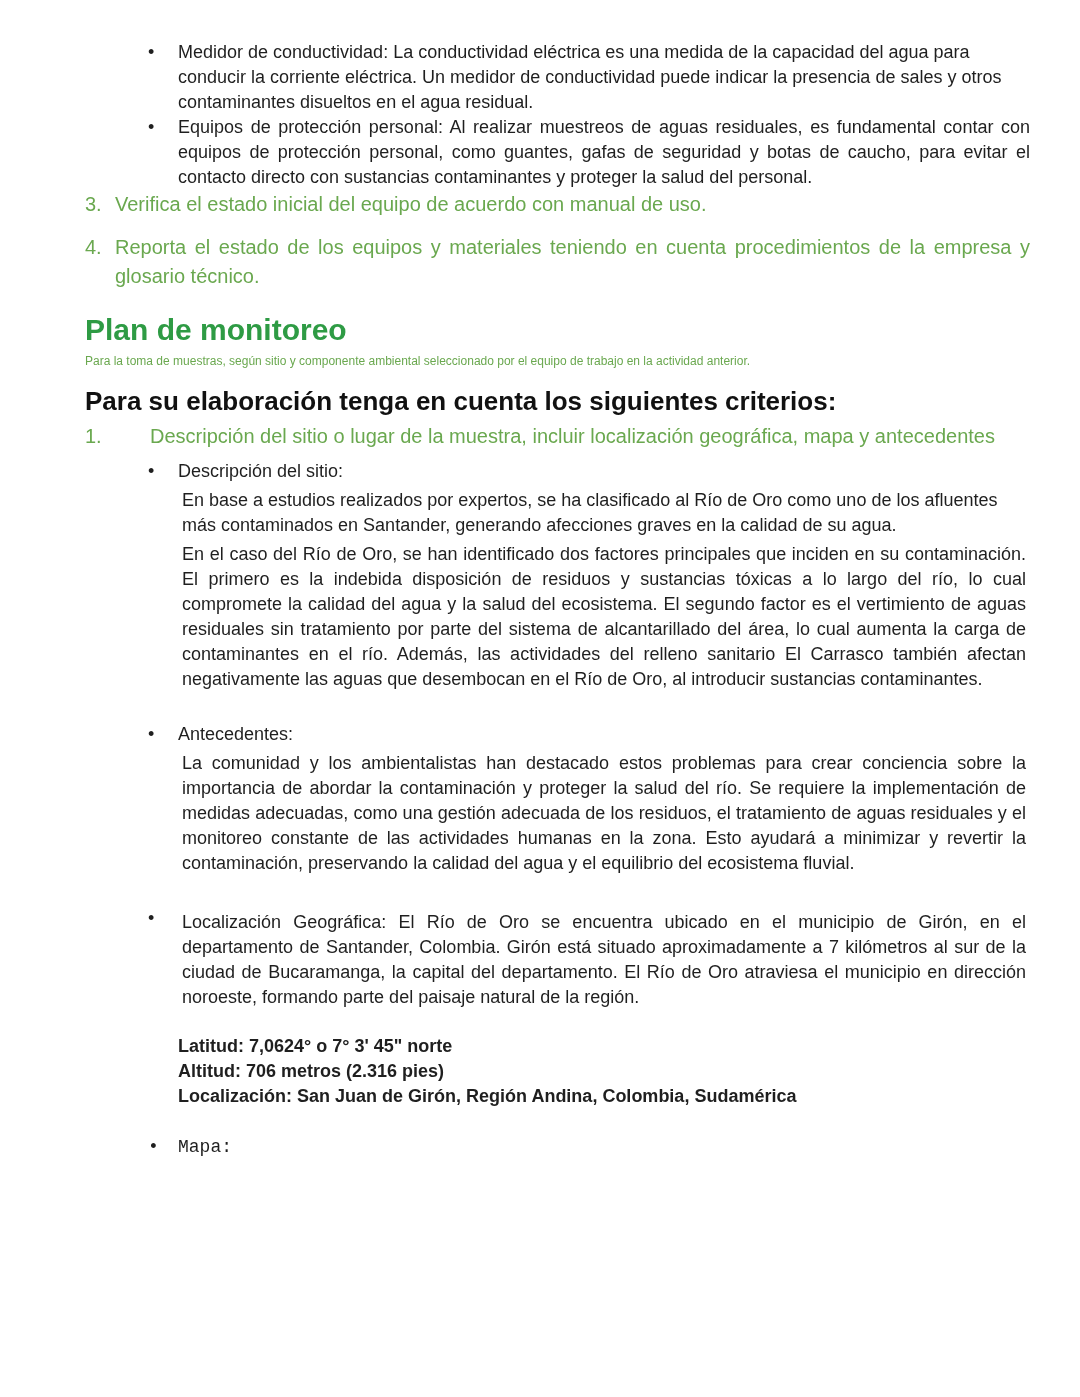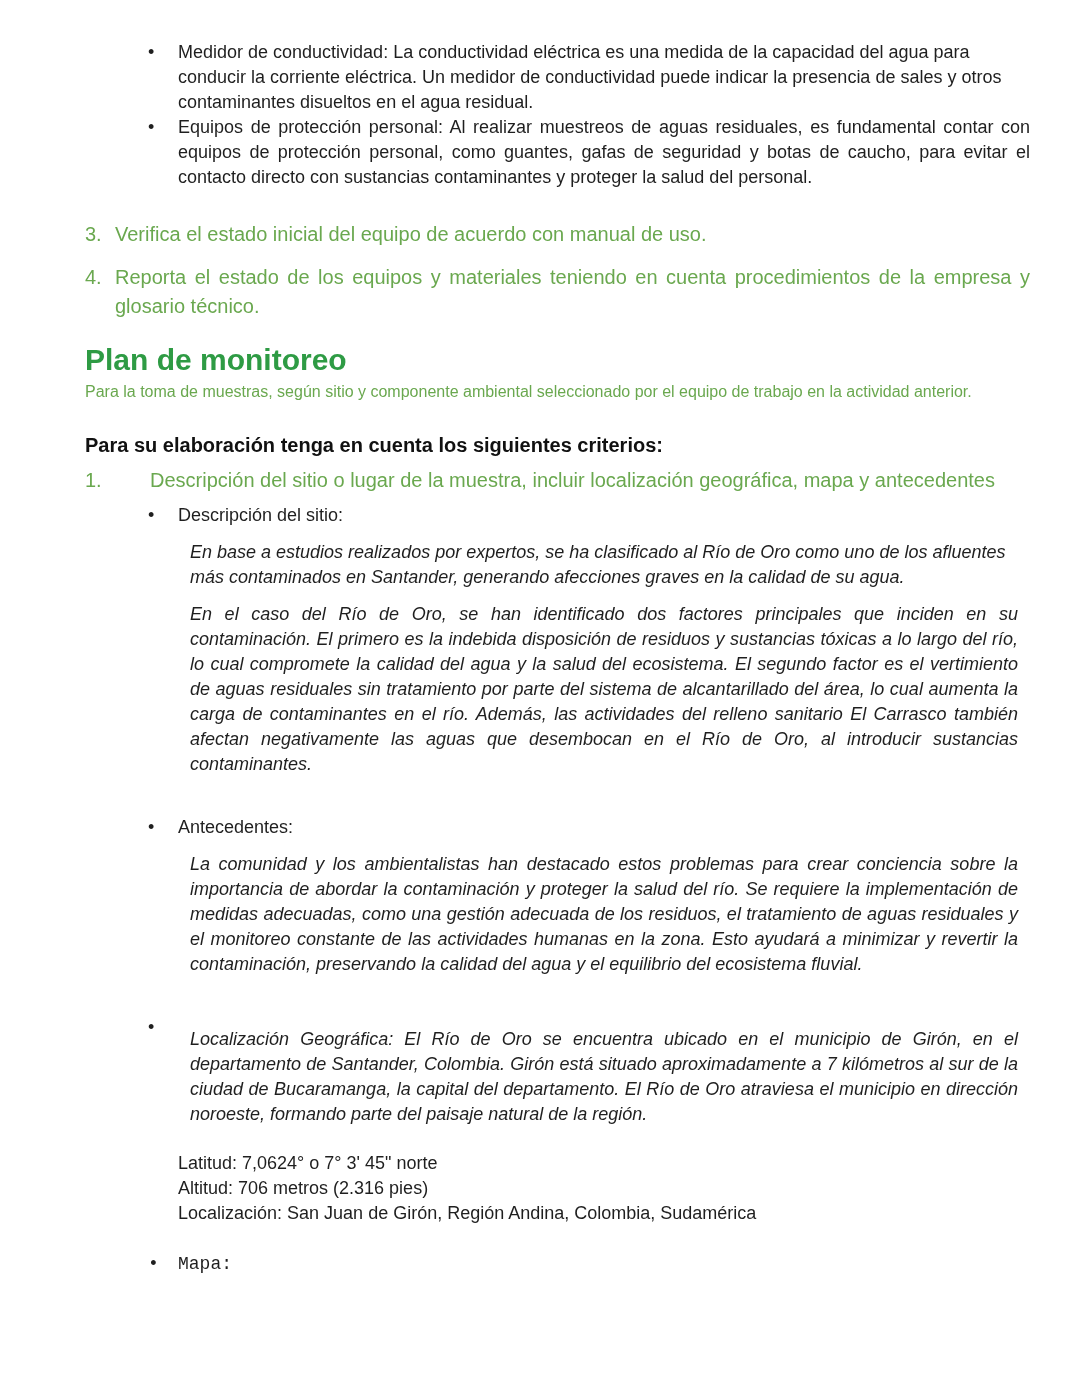--- a/index.html
+++ b/index.html
@@ -19,21 +19,21 @@
   
   .bullet-row { display: flex; margin-left: 63px; }
   .bullet-row::before {
     content: "•";
     flex: 0 0 30px;
     font-size: 18px;
     line-height: 25px;
     color: #1f1f1f;
   }
   .bullet-content { flex: 1; min-width: 0; }
-  .top-bullets { margin-bottom: 30px; }
+  .top-bullets { }
   .top-bullets .bullet-row { margin-bottom: 0; }
   .justify { text-align: justify; }
 
   
   .step {
     display: flex;
     color: #6aa84f;
     font-size: 20px;
     line-height: 29px;
     margin-bottom: 14px;
@@ -46,38 +46,38 @@
   
   .section-title {
     color: #2e9b44;
     font-size: 30px;
     line-height: 30px;
     font-weight: 700;
     margin: 0 0 2px 0;
   }
   .section-intro {
     color: #6aa84f;
-    font-size: 16px;
+    font-size: 12px;
     line-height: 29px;
-    margin: 0 0 26px 0;
+    margin: 0 0 12px 0;
   }
   .criteria-heading {
     color: #111111;
     font-weight: 700;
-    font-size: 20px;
+    font-size: 26px;
     line-height: 26px;
     margin: 0 0 8px 0;
   }
   .criteria-step { margin-bottom: 8px; }
   .criteria-step .step-text { text-align: center; }
 
   .bullet-block { margin-bottom: 26px; }
-  .para { margin: 12px; font-style: italic; }
+  .para { margin: 4px; }
   .coords { margin-top: 24px; }
-  .coord-line { white-space: pre; }
+  .coord-line { white-space: pre; font-weight: bold; }
   .map-block { margin-top: 24px; margin-bottom: 0; font-family: Liberation Mono, monospace; }
 </style>
 </head>
 <body>
 
 <div class="page">
 
   <div class="top-bullets">
     <div class="bullet-row body-size">
       <div class="bullet-content">Medidor de conductividad: La conductividad eléctrica es una medida de la capacidad del agua para conducir la corriente eléctrica. Un medidor de conductividad puede indicar la presencia de sales y otros contaminantes disueltos en el agua residual.</div>

